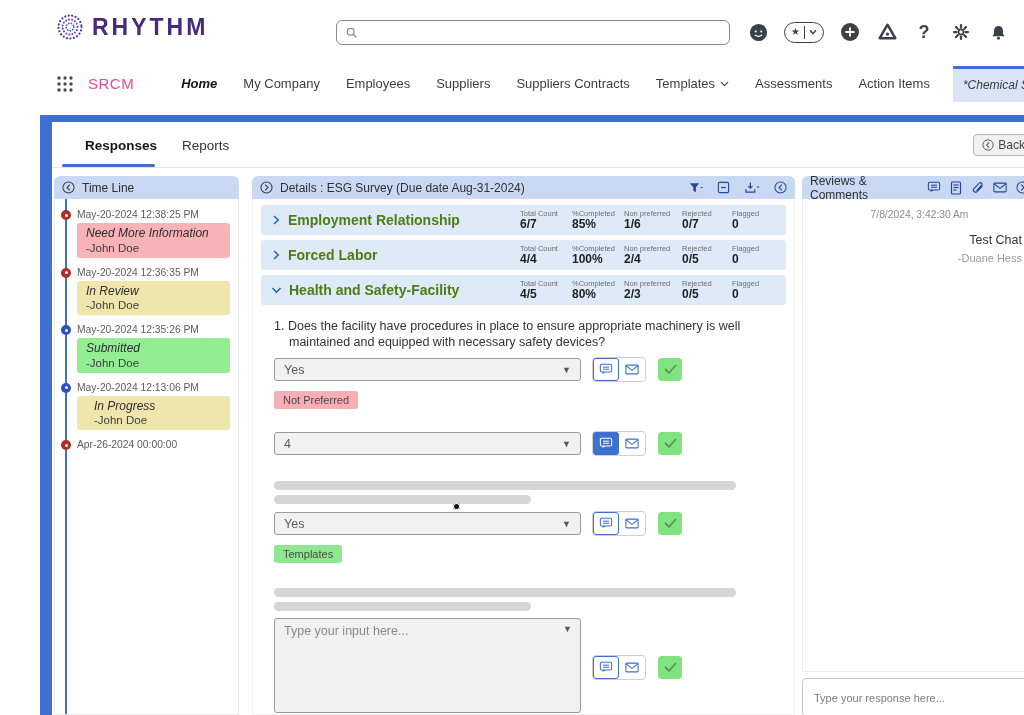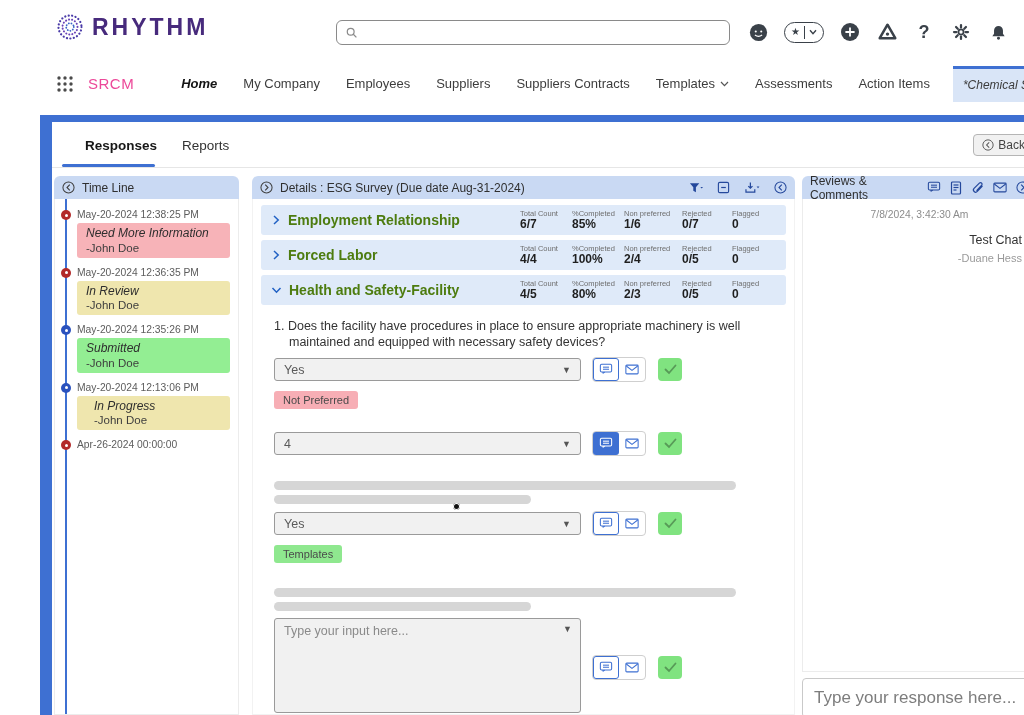--- a/index.html
+++ b/index.html
@@ -109,21 +109,21 @@
 
   
   .rv-panel { left:750px; width:235px; overflow:hidden; }
   .rv-icons { margin-left:auto; display:flex; align-items:center; gap:9px; }
   .rv-body { height:473px; flex:none; }
   .rv-ts { text-align:center; font-size:10.3px; color:#8c8c8c; margin-top:10px; }
   .rv-msg { text-align:right; padding-right:14px; margin-top:13px; }
   .rv-msg .txt { font-size:12.5px; color:#333; }
   .rv-msg .auth { font-size:11px; color:#9a9a9a; margin-top:5px; }
   .rv-input { margin-top:6px; height:60px; border:1px solid #c9c9c9; border-radius:4px; background:#fff; padding:9px 11px; }
-  .rv-input input { width:100%; border:none; outline:none; font-size:17px; color:#333;
+  .rv-input input { width:100%; border:none; outline:none; font-size:11px; color:#333;
     font-family:"Liberation Sans",sans-serif; }
   .rv-input input::placeholder { color:#7d7d7d; }
 
   svg { display:block; }
 </style>
 </head>
 <body>
 
 <div class="app">
 

